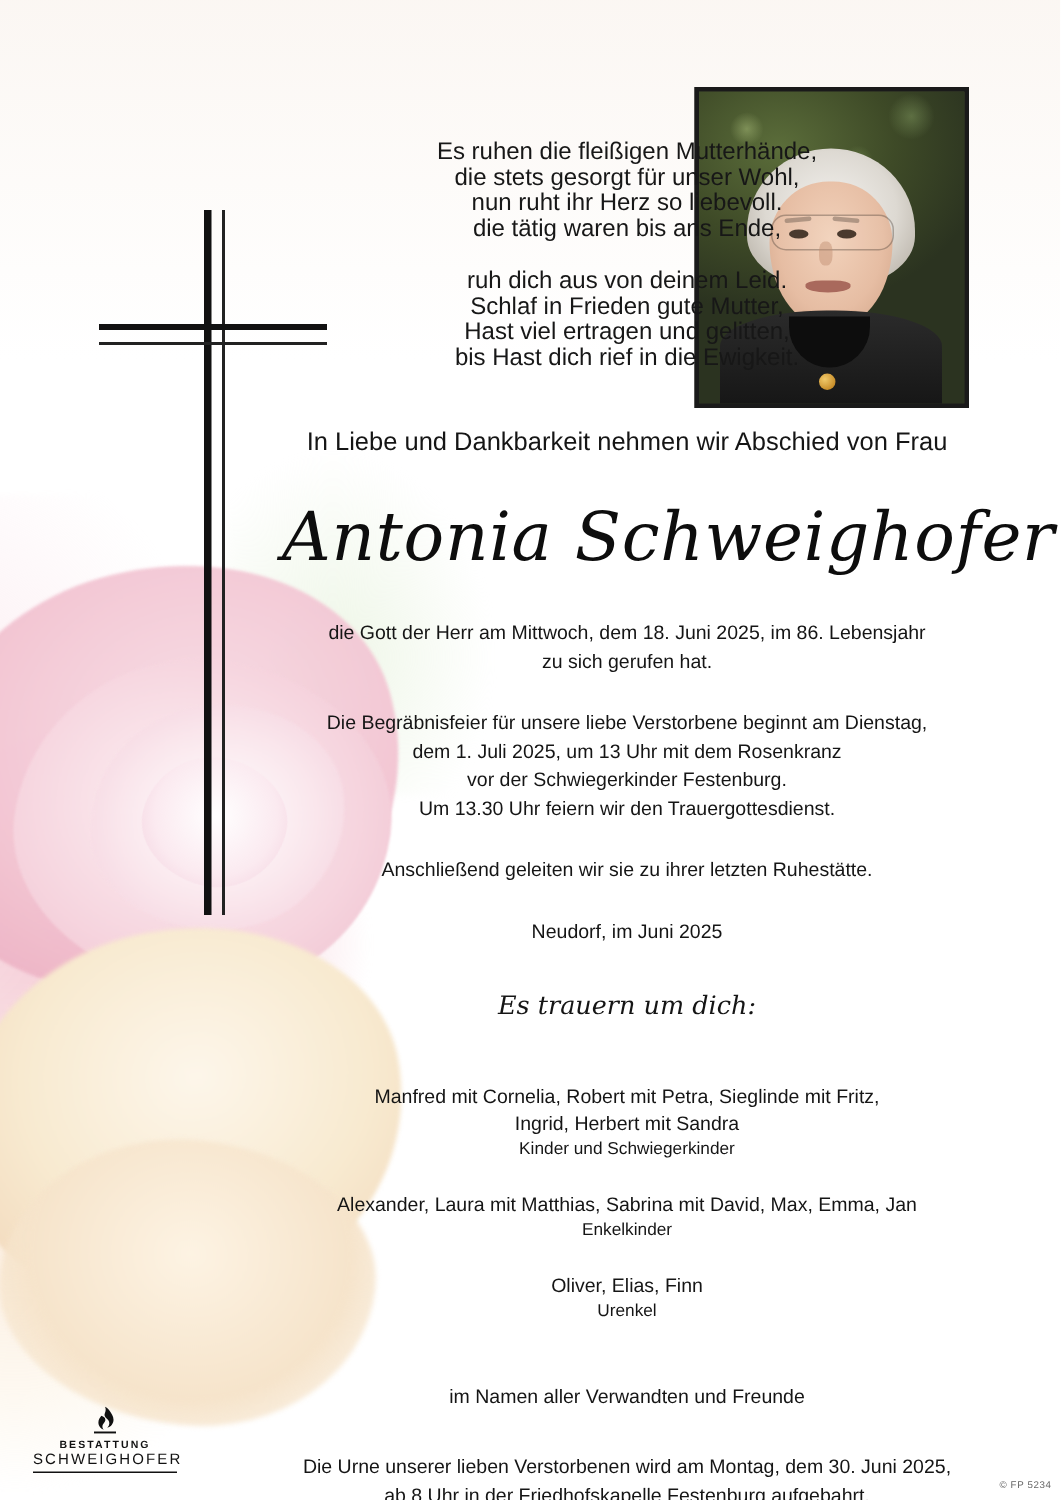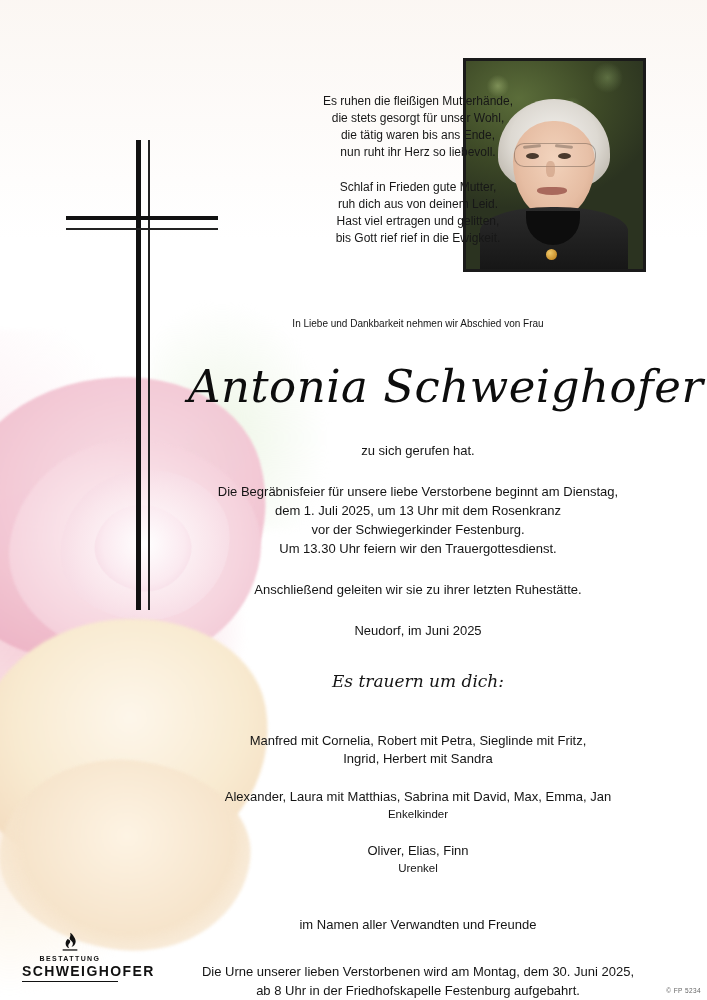--- a/index.html
+++ b/index.html
@@ -224,29 +224,29 @@
   
   .text-col {
     position: absolute;
     left: 188px;
     top: 0;
     width: 460px;
     text-align: center;
   }
   .poem {
     margin-top: 93px;
-    font-size: 12px;
+    font-size: 16px;
     line-height: 17px;
     color: #171717;
   }
   .poem .stanza + .stanza { margin-top: 18px; }
 
   .intro {
-    margin-top: 68px;
-    font-size: 10px;
+    margin-top: 39px;
+    font-size: 17px;
     line-height: 18px;
   }
   .name {
     margin-top: 26px;
     font-family: "DejaVu Serif", serif;
     font-style: italic;
     font-size: 45px;
     line-height: 56px;
     font-weight: 400;
     letter-spacing: 0.5px;
@@ -300,23 +300,23 @@
     width: 22px;
     height: 22px;
     margin: 0 auto 2px auto;
   }
   .logo .l1 {
     font-size: 7px;
     letter-spacing: 1.4px;
     font-weight: 700;
   }
   .logo .l2 {
-    font-size: 14px;
+    font-size: 10px;
     letter-spacing: 1.4px;
-    font-weight: 700;
+    font-weight: 400;
     margin-top: 1px;
   }
   .logo-rule {
     width: 96px;
     height: 1px;
     background: #111;
     margin: 2px auto 0 auto;
   }
   .corner-code {
     position: absolute;
@@ -367,55 +367,57 @@
     <div class="p-collar"></div>
     <div class="p-brooch"></div>
   </div>
 
   <div class="text-col">
 
     <div class="poem">
       <div class="stanza">
         <div>Es ruhen die fleißigen Mutterhände,</div>
         <div>die stets gesorgt für unser Wohl,</div>
+        <div>nun ruht ihr Herz so liebevoll.</div>
         <div>die tätig waren bis ans Ende,</div>
-        <div>nun ruht ihr Herz so liebevoll.</div>
       </div>
       <div class="stanza">
+        <div>ruh dich aus von deinem Leid.</div>
         <div>Schlaf in Frieden gute Mutter,</div>
-        <div>ruh dich aus von deinem Leid.</div>
         <div>Hast viel ertragen und gelitten,</div>
-        <div>bis Gott rief rief in die Ewigkeit.</div>
+        <div>bis Hast dich rief in die Ewigkeit.</div>
       </div>
     </div>
 
     <div class="intro">In Liebe und Dankbarkeit nehmen wir Abschied von Frau</div>
 
     <div class="name">Antonia Schweighofer</div>
 
     <div class="block">
+      <div>die Gott der Herr am Mittwoch, dem 18. Juni 2025, im 86. Lebensjahr</div>
       <div>zu sich gerufen hat.</div>
     </div>
 
     <div class="block tight">
       <div>Die Begräbnisfeier für unsere liebe Verstorbene beginnt am Dienstag,</div>
       <div>dem 1. Juli 2025, um 13 Uhr mit dem Rosenkranz</div>
       <div>vor der Schwiegerkinder Festenburg.</div>
       <div>Um 13.30 Uhr feiern wir den Trauergottesdienst.</div>
     </div>
 
     <div class="block tight">Anschließend geleiten wir sie zu ihrer letzten Ruhestätte.</div>
 
     <div class="block tight">Neudorf, im Juni 2025</div>
 
     <div class="mourn-head">Es trauern um dich:</div>
 
     <div class="family">
       <div>Manfred mit Cornelia, Robert mit Petra, Sieglinde mit Fritz,</div>
       <div>Ingrid, Herbert mit Sandra</div>
+      <div class="rel">Kinder und Schwiegerkinder</div>
     </div>
 
     <div class="family">
       <div>Alexander, Laura mit Matthias, Sabrina mit David, Max, Emma, Jan</div>
       <div class="rel">Enkelkinder</div>
     </div>
 
     <div class="family">
       <div>Oliver, Elias, Finn</div>
       <div class="rel">Urenkel</div>

